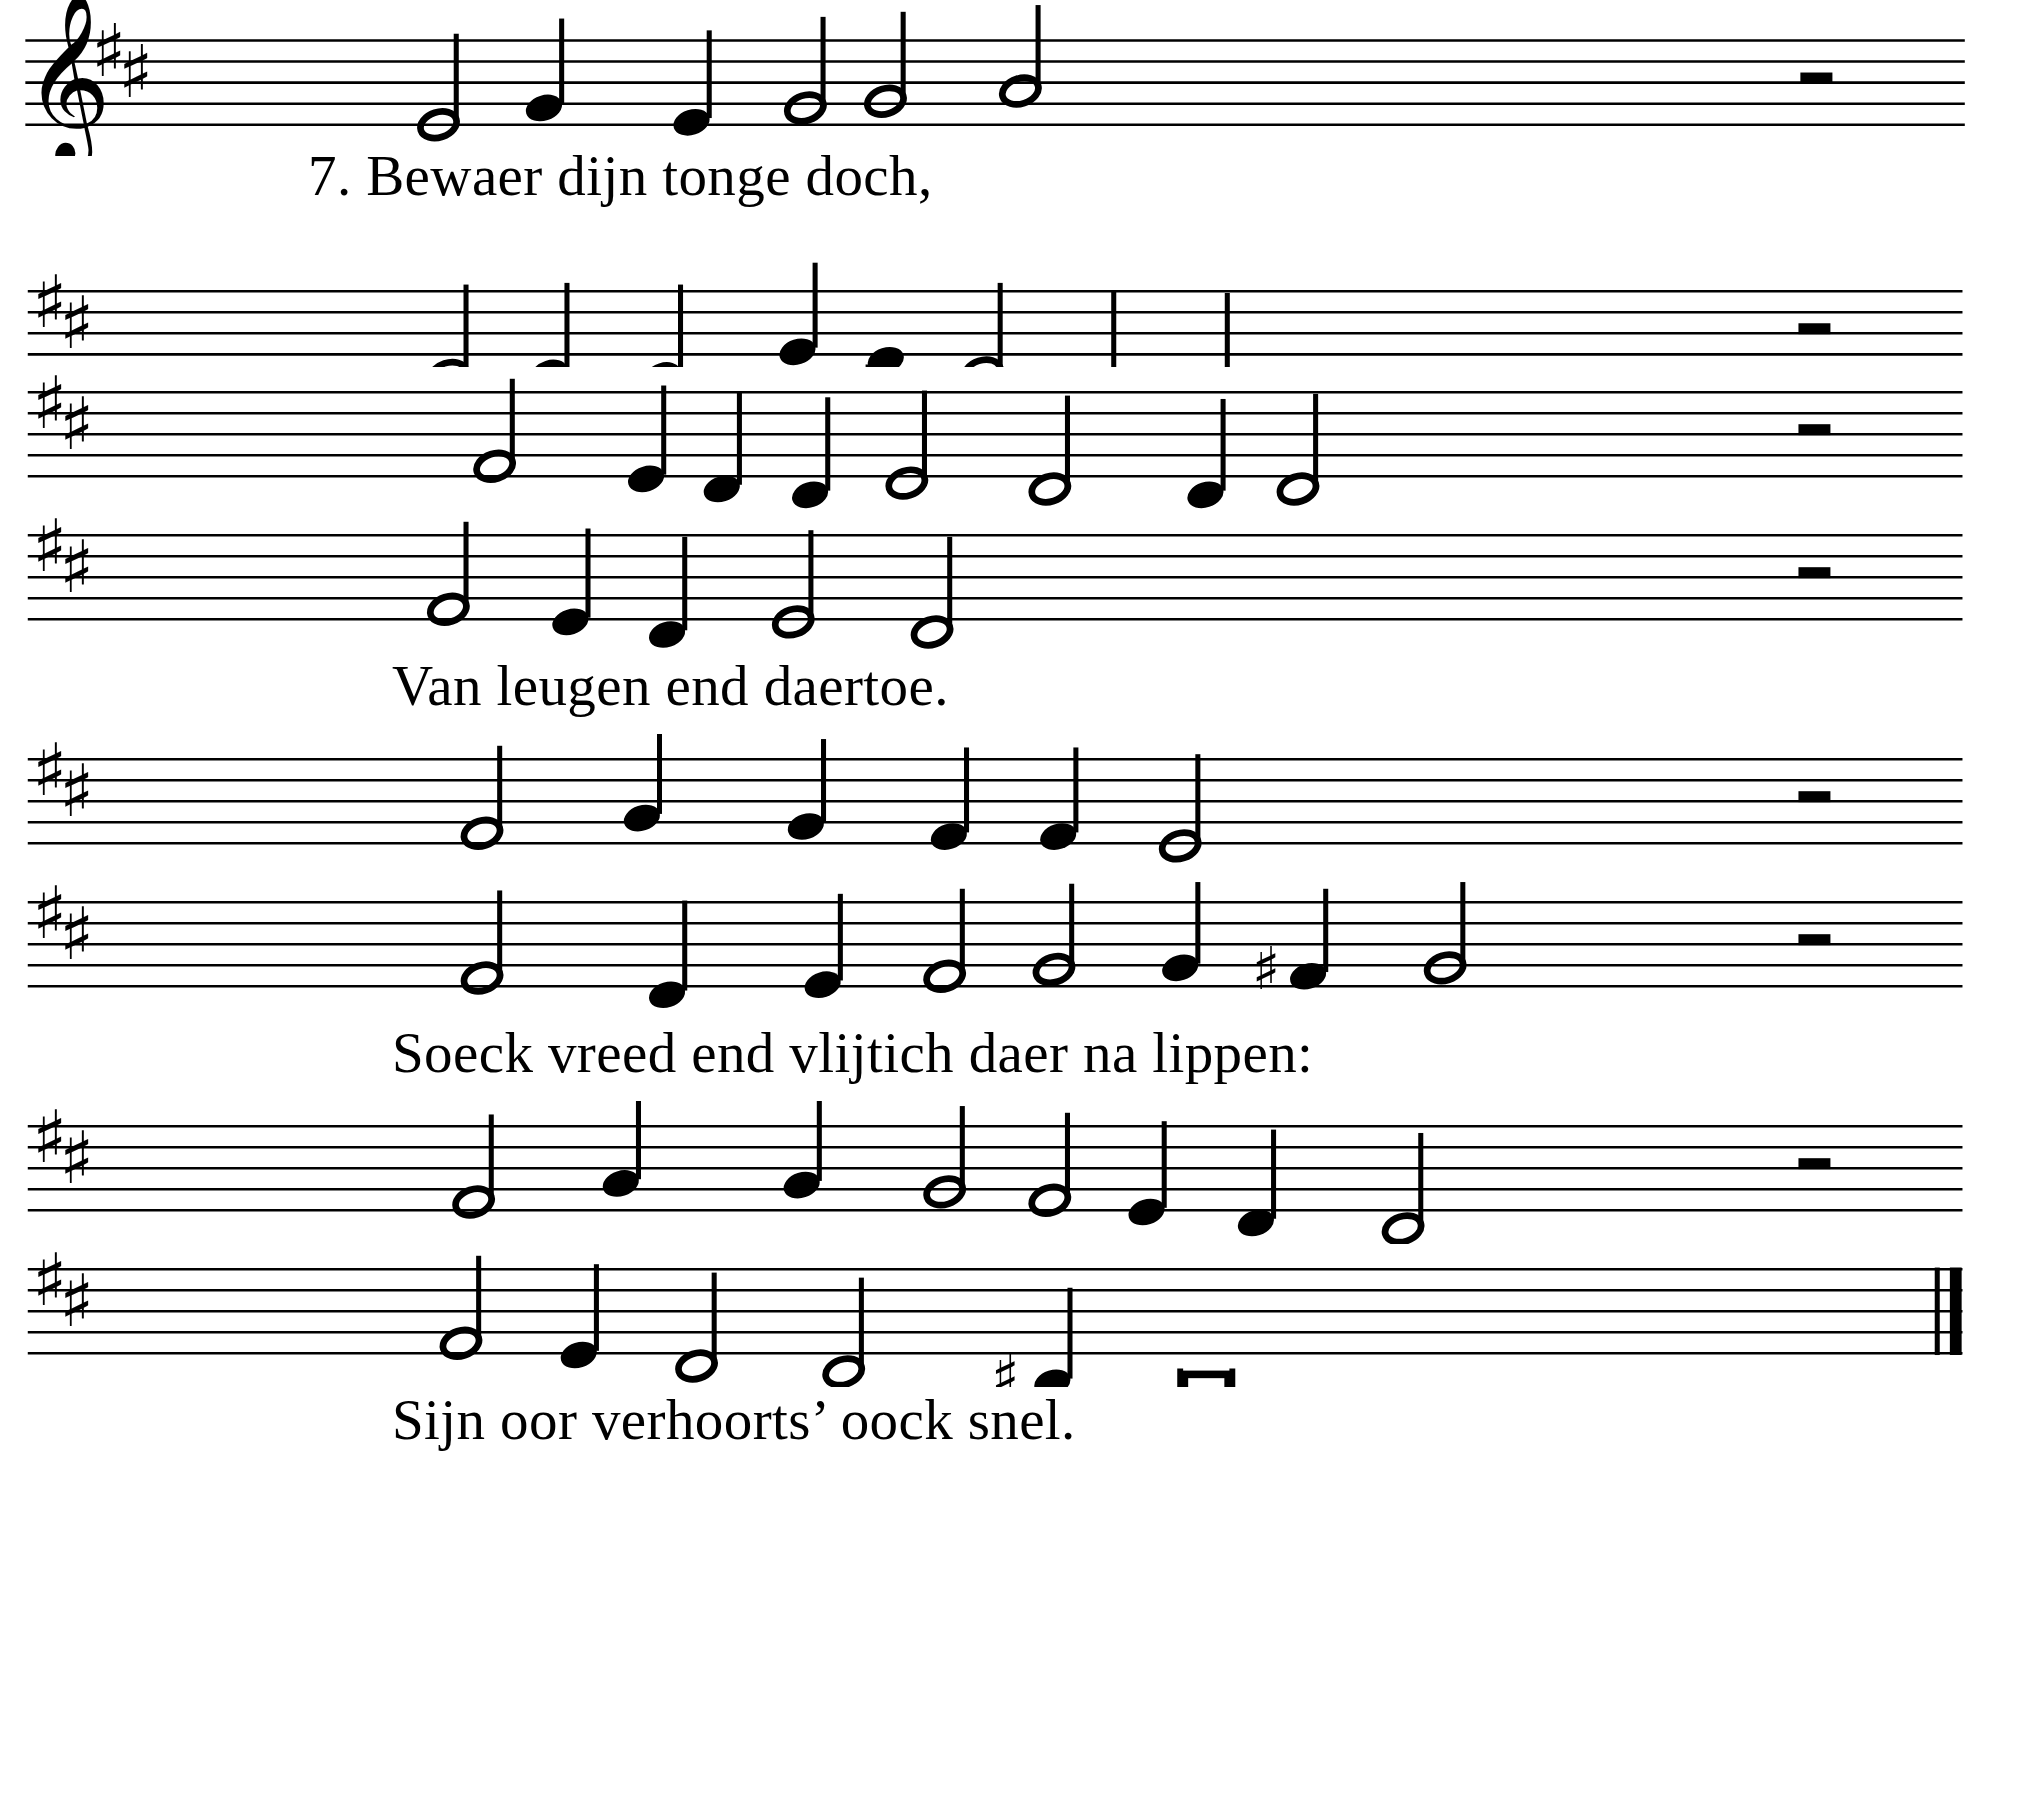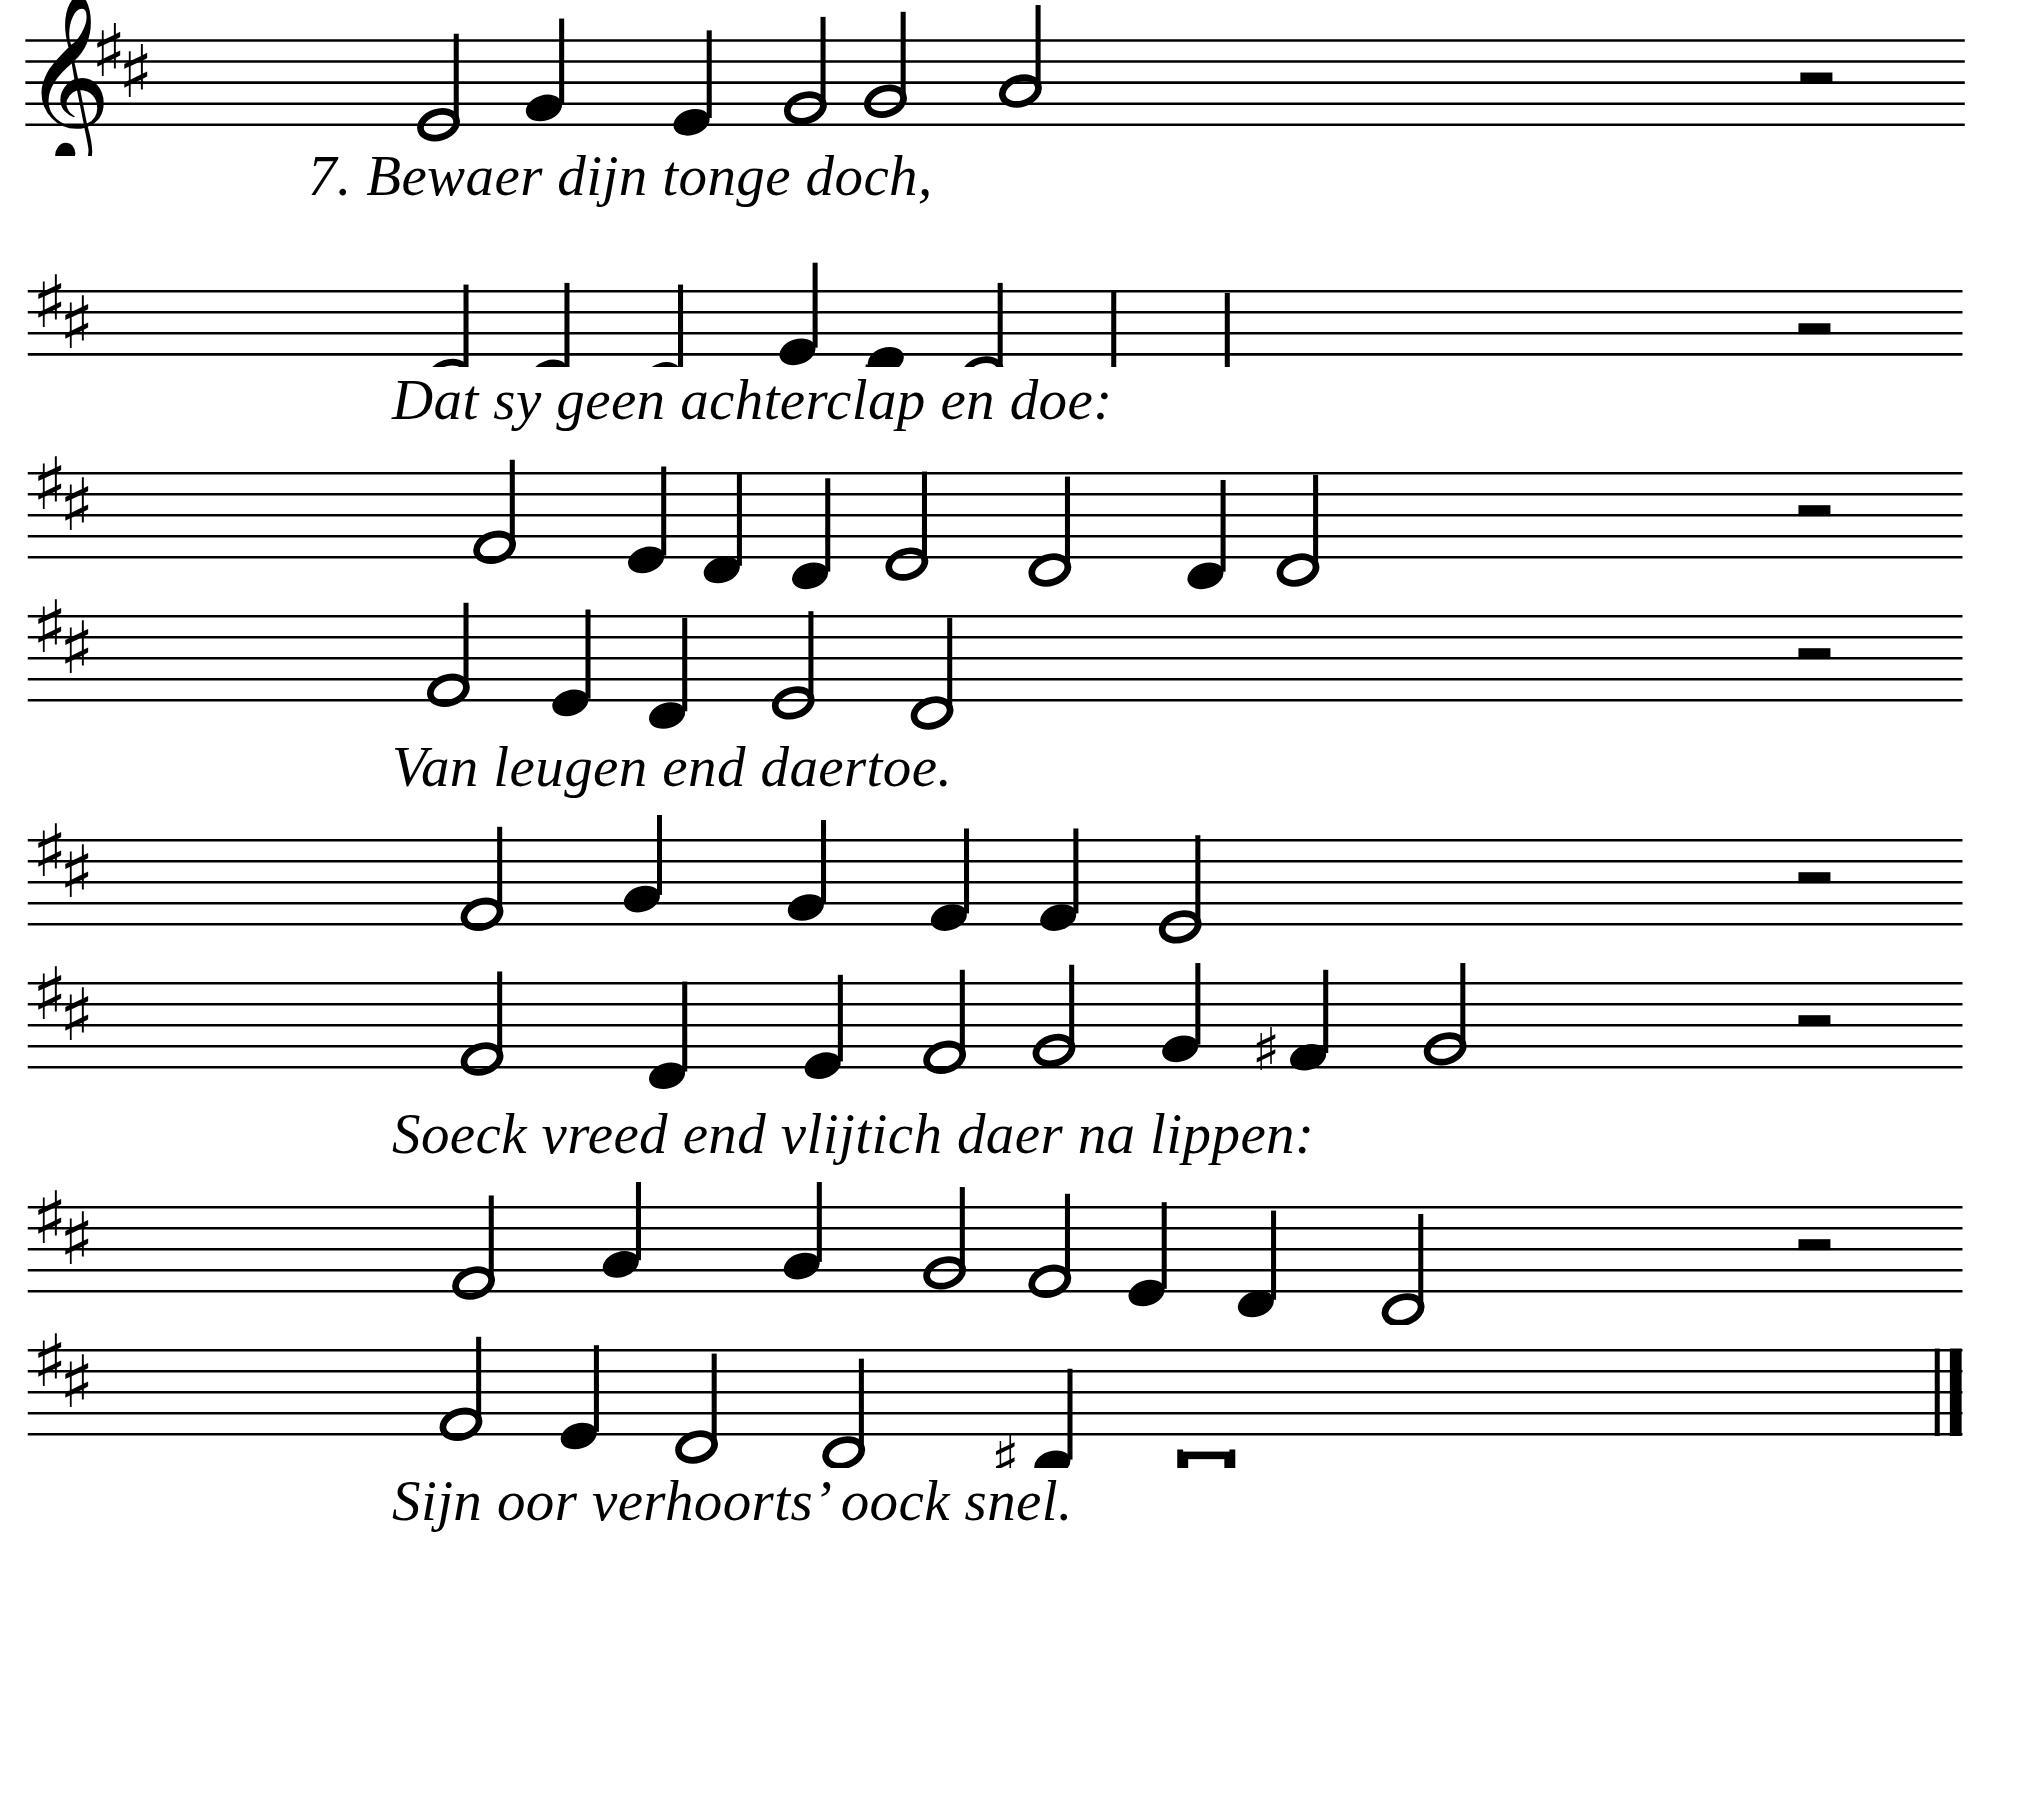--- a/index.html
+++ b/index.html
@@ -36,21 +36,20 @@
     letter-spacing: 0.4px;
     white-space: nowrap;
   }
   .lyric-line {
     position: relative;
     height: 81px;
   }
   .lyric-line .lyric {
     position: absolute;
     top: 0;
-    font-style: italic;
   }
 </style>
 </head>
 <body>
 
 <div class="sheet">
 
   <div class="system">
     <div class="staff-wrap">
       <svg class="staff-svg" width="2034" height="156" viewBox="0 0 2412 185">
@@ -151,23 +150,20 @@
               <line x1="1321" y1="187" x2="1321" y2="80" stroke="#000" stroke-width="6"></line>
             </g>
           <g>
               <ellipse cx="1435" cy="202" rx="22" ry="15" fill="none" stroke="#000" stroke-width="8" transform="rotate(-18 1435 202)"></ellipse>
               <line x1="1456" y1="197" x2="1456" y2="82" stroke="#000" stroke-width="6"></line>
             </g>
         </g>
         <rect x="2135" y="118" width="38" height="13" fill="#000"></rect>
       </svg>
     </div>
-    <div class="lyric-line">
-      <span class="lyric" style="left:392px">Dat sy geen achterclap en doe:</span>
-    </div>
   </div>
 
   <div class="system">
     <div class="staff-wrap">
       <svg class="staff-svg" width="2034" height="143" viewBox="0 0 2412 170">
         <g stroke="#000" stroke-width="3">
           <line x1="30" y1="30" x2="2330" y2="30"></line>
           <line x1="30" y1="55" x2="2330" y2="55"></line>
           <line x1="30" y1="80" x2="2330" y2="80"></line>
           <line x1="30" y1="105" x2="2330" y2="105"></line>

